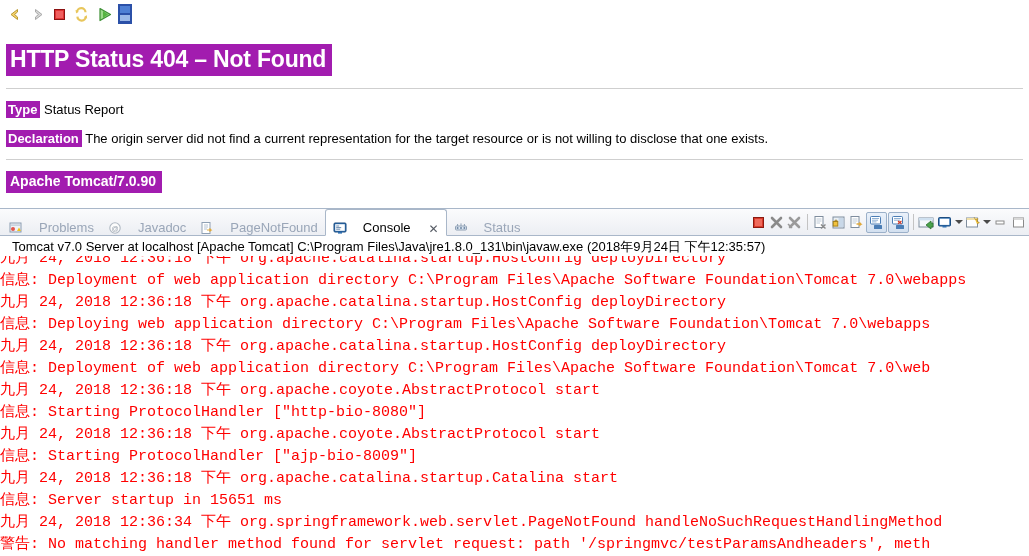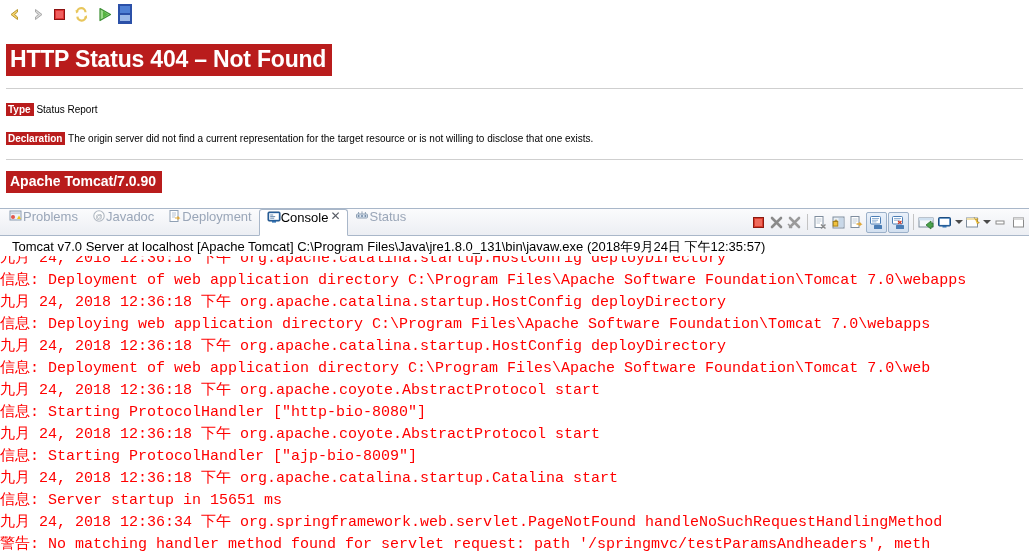--- a/index.html
+++ b/index.html
@@ -87,40 +87,40 @@
   
   #error-page {
     height: 178px;
     background: #ffffff;
     padding: 0 6px;
     box-sizing: border-box;
     overflow: hidden;
     position: relative;
   }
   .sel {
-    background: #b91c1c;
+    background: #a21caf;
     color: #ffffff;
   }
   #error-title {
     font-family: "Liberation Sans", sans-serif;
     font-size: 23px;
     font-weight: bold;
     letter-spacing: -0.2px;
     margin: 14px 0 0 0;
     padding: 2px 6px 4px 4px;
     display: inline-block;
     line-height: 26px;
   }
   hr.rule {
     border: none;
     border-top: 1px solid #cfcfcf;
     margin: 12px 0 0 0;
   }
   .info-line {
-    font-size: 10px;
+    font-size: 13px;
     color: #000000;
     margin-top: 13px;
     line-height: 16px;
     white-space: nowrap;
   }
   .info-label {
     font-weight: bold;
     padding: 1px 3px 1px 2px;
   }
   #tomcat-footer {
@@ -144,22 +144,22 @@
     display: flex;
     align-items: stretch;
     background: linear-gradient(#fbfbfd, #eceef3);
     border-top: 1px solid #a9b7c9;
     border-bottom: 1px solid #a9b7c9;
     padding-left: 2px;
     box-sizing: border-box;
   }
   .tab {
     display: flex;
-    align-items: flex-start;
-    gap: 0;
+    align-items: flex-end;
+    gap: 16px;
     padding: 0 7px;
     font-size: 13px;
     color: #9aa6b8;
     white-space: nowrap;
     box-sizing: border-box;
   }
   .tab.active {
     color: #000000;
     background: #ffffff;
     border: 1px solid #a9b7c9;
@@ -336,21 +336,21 @@
     </div>
 
     <div class="tab">
       <span class="tab-icon">
         <svg width="14" height="14" viewBox="0 0 14 14">
           <rect x="2" y="1.5" width="8" height="11" fill="#ffffff" stroke="#8fa0b4"></rect>
           <path d="M4 4 h4 M4 6 h4 M4 8 h3" stroke="#b5c2d2" stroke-width="1"></path>
           <path d="M7 9 l4 0 -1.5 -1.5 M11 9 l-1.5 1.5" stroke="#e0a93c" stroke-width="1.2" fill="none"></path>
         </svg>
       </span>
-      <span>Deployment</span>
+      <span>PageNotFound</span>
     </div>
 
     <div class="tab active">
       <span class="tab-icon">
         <svg width="14" height="14" viewBox="0 0 14 14">
           <rect x="1" y="2" width="12" height="9" rx="1" fill="#2f6fb0" stroke="#1d4d80"></rect>
           <rect x="2.2" y="3.2" width="9.6" height="6.6" fill="#ffffff"></rect>
           <path d="M3.2 5 h3 M3.2 6.6 h5 M3.2 8.2 h4" stroke="#5a7fa8" stroke-width="0.9"></path>
           <rect x="5" y="11" width="4" height="1.6" fill="#2f6fb0"></rect>
         </svg>

